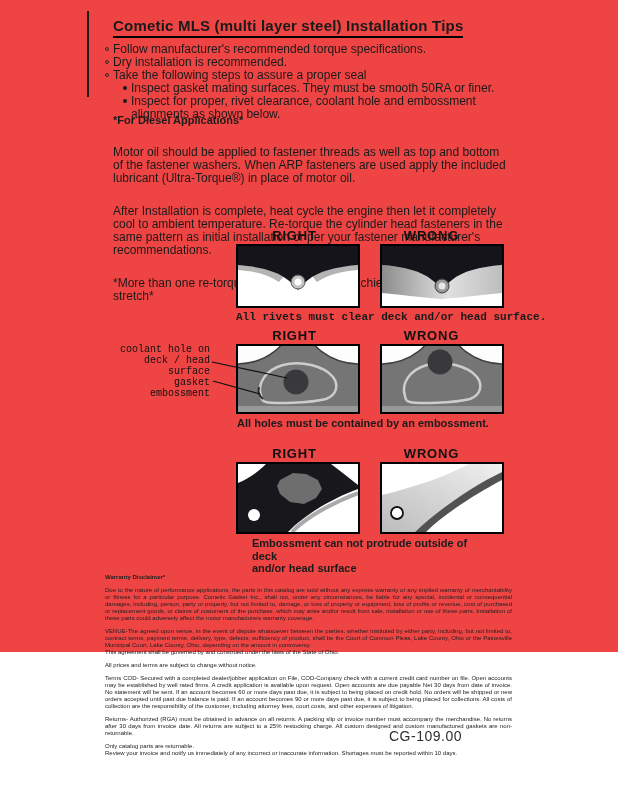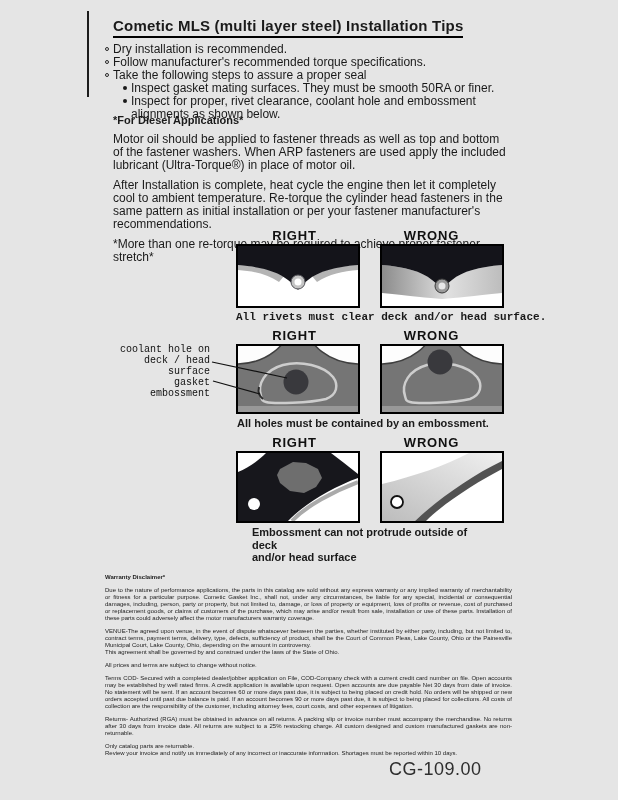--- a/index.html
+++ b/index.html
@@ -4,21 +4,21 @@
 <style>
   * { box-sizing: border-box; margin: 0; padding: 0; }
   html, body { background: #ffffff; }
   body {
     width: 618px; height: 800px;
     font-family: "Liberation Sans", sans-serif;
     color: #1a1a1a;
     position: relative;
     overflow: hidden;
   }
-  .page { position: absolute; inset: 0; width: 618px; height: 800px; background: #e5e5e5; }
+  .page { position: absolute; inset: 0; width: 618px; height: 652px; background: #ef4444; }
 
   .margin-line {
     position: absolute; left: 87px; top: 11px;
     width: 2px; height: 86px; background: #1c1c1c;
   }
 
   
   .tips-block { position: absolute; left: 105px; top: 17px; width: 430px; }
   .page-title {
     display: inline-block;
@@ -38,40 +38,40 @@
   .sub li { margin-left: 18px; }
   .dot-f {
     flex: 0 0 auto; width: 4px; height: 4px;
     background: #1a1a1a; border-radius: 50%;
     margin: 4px 4px 0 0;
   }
 
   
   .diesel-block { position: absolute; left: 113px; top: 114px; width: 396px; }
   .diesel-heading { font-size: 11px; font-weight: bold; }
-  .diesel-block p { font-size: 12px; line-height: 13px; margin-top: 7px; }
+  .diesel-block p { font-size: 12px; line-height: 13px; margin-top: 20px; }
 
   
   .diagram-area { position: absolute; left: 236px; top: 228px; width: 254px; }
   .dlabels, .dboxes { display: flex; gap: 20px; }
   .dlabel {
     width: 124px; text-align: center;
     font-size: 13px; font-weight: bold; letter-spacing: .8px; color: #101010;
     height: 16px;
   }
   .dbox { width: 124px; border: 2px solid #000; background: #fff; font-size: 0; }
   .dbox svg { display: block; }
   .dcaption {
     font-size: 11px; font-weight: bold; line-height: 12.5px;
     margin-top: 3px; white-space: nowrap;
   }
   .dcaption.center { text-align: center; white-space: nowrap; }
   .dcaption.prewrap { white-space: pre-line; margin-left: 16px; }
   .gap-a { margin-bottom: 4px; font-family: Liberation Mono, monospace; }
-  .gap-b { margin-bottom: 6px; }
+  .gap-b { margin-bottom: 17px; }
 
   
   .annot {
     position: absolute; text-align: right;
     font-size: 10px; line-height: 11px; color: #111;
     white-space: pre-line; width: 100px; font-family: Liberation Mono, monospace;
   }
   .annot-coolant { left: 110px; top: 344px; }
   .annot-emboss  { left: 110px; top: 377px; }
   .annot-lines {
@@ -82,41 +82,41 @@
 
   
   .legal-block { position: absolute; left: 105px; top: 574px; width: 407px; color: #222; }
   .legal-heading { font-size: 6px; font-weight: bold; line-height: 7px; }
   .legal-block p {
     font-size: 6px; line-height: 7px; margin-top: 6px;
     white-space: pre-line; text-align: justify;
   }
 
   .page-number {
-    position: absolute; left: 389px; top: 759px;
-    font-size: 18px; color: #2e2e2e; letter-spacing: .5px;
+    position: absolute; left: 389px; top: 728px;
+    font-size: 14px; color: #2e2e2e; letter-spacing: .5px;
   }
 </style>
 </head>
 <body>
 
 <div class="page">
 
   <div class="margin-line"></div>
 
   <div class="tips-block">
     <h1 class="page-title">Cometic MLS (multi layer steel) Installation Tips</h1>
     <ul class="blist">
       <li>
         <span class="dot-o"></span>
+        <span>Follow manufacturer's recommended torque specifications.</span>
+      </li>
+      <li>
+        <span class="dot-o"></span>
         <span>Dry installation is recommended.</span>
-      </li>
-      <li>
-        <span class="dot-o"></span>
-        <span>Follow manufacturer's recommended torque specifications.</span>
       </li>
       <li>
         <span class="dot-o"></span>
         <span>Take the following steps to assure a proper seal</span>
       </li>
     </ul>
     <ul class="blist sub">
       <li>
         <span class="dot-f"></span>
         <span>Inspect gasket mating surfaces.  They must be smooth 50RA or finer.</span>

